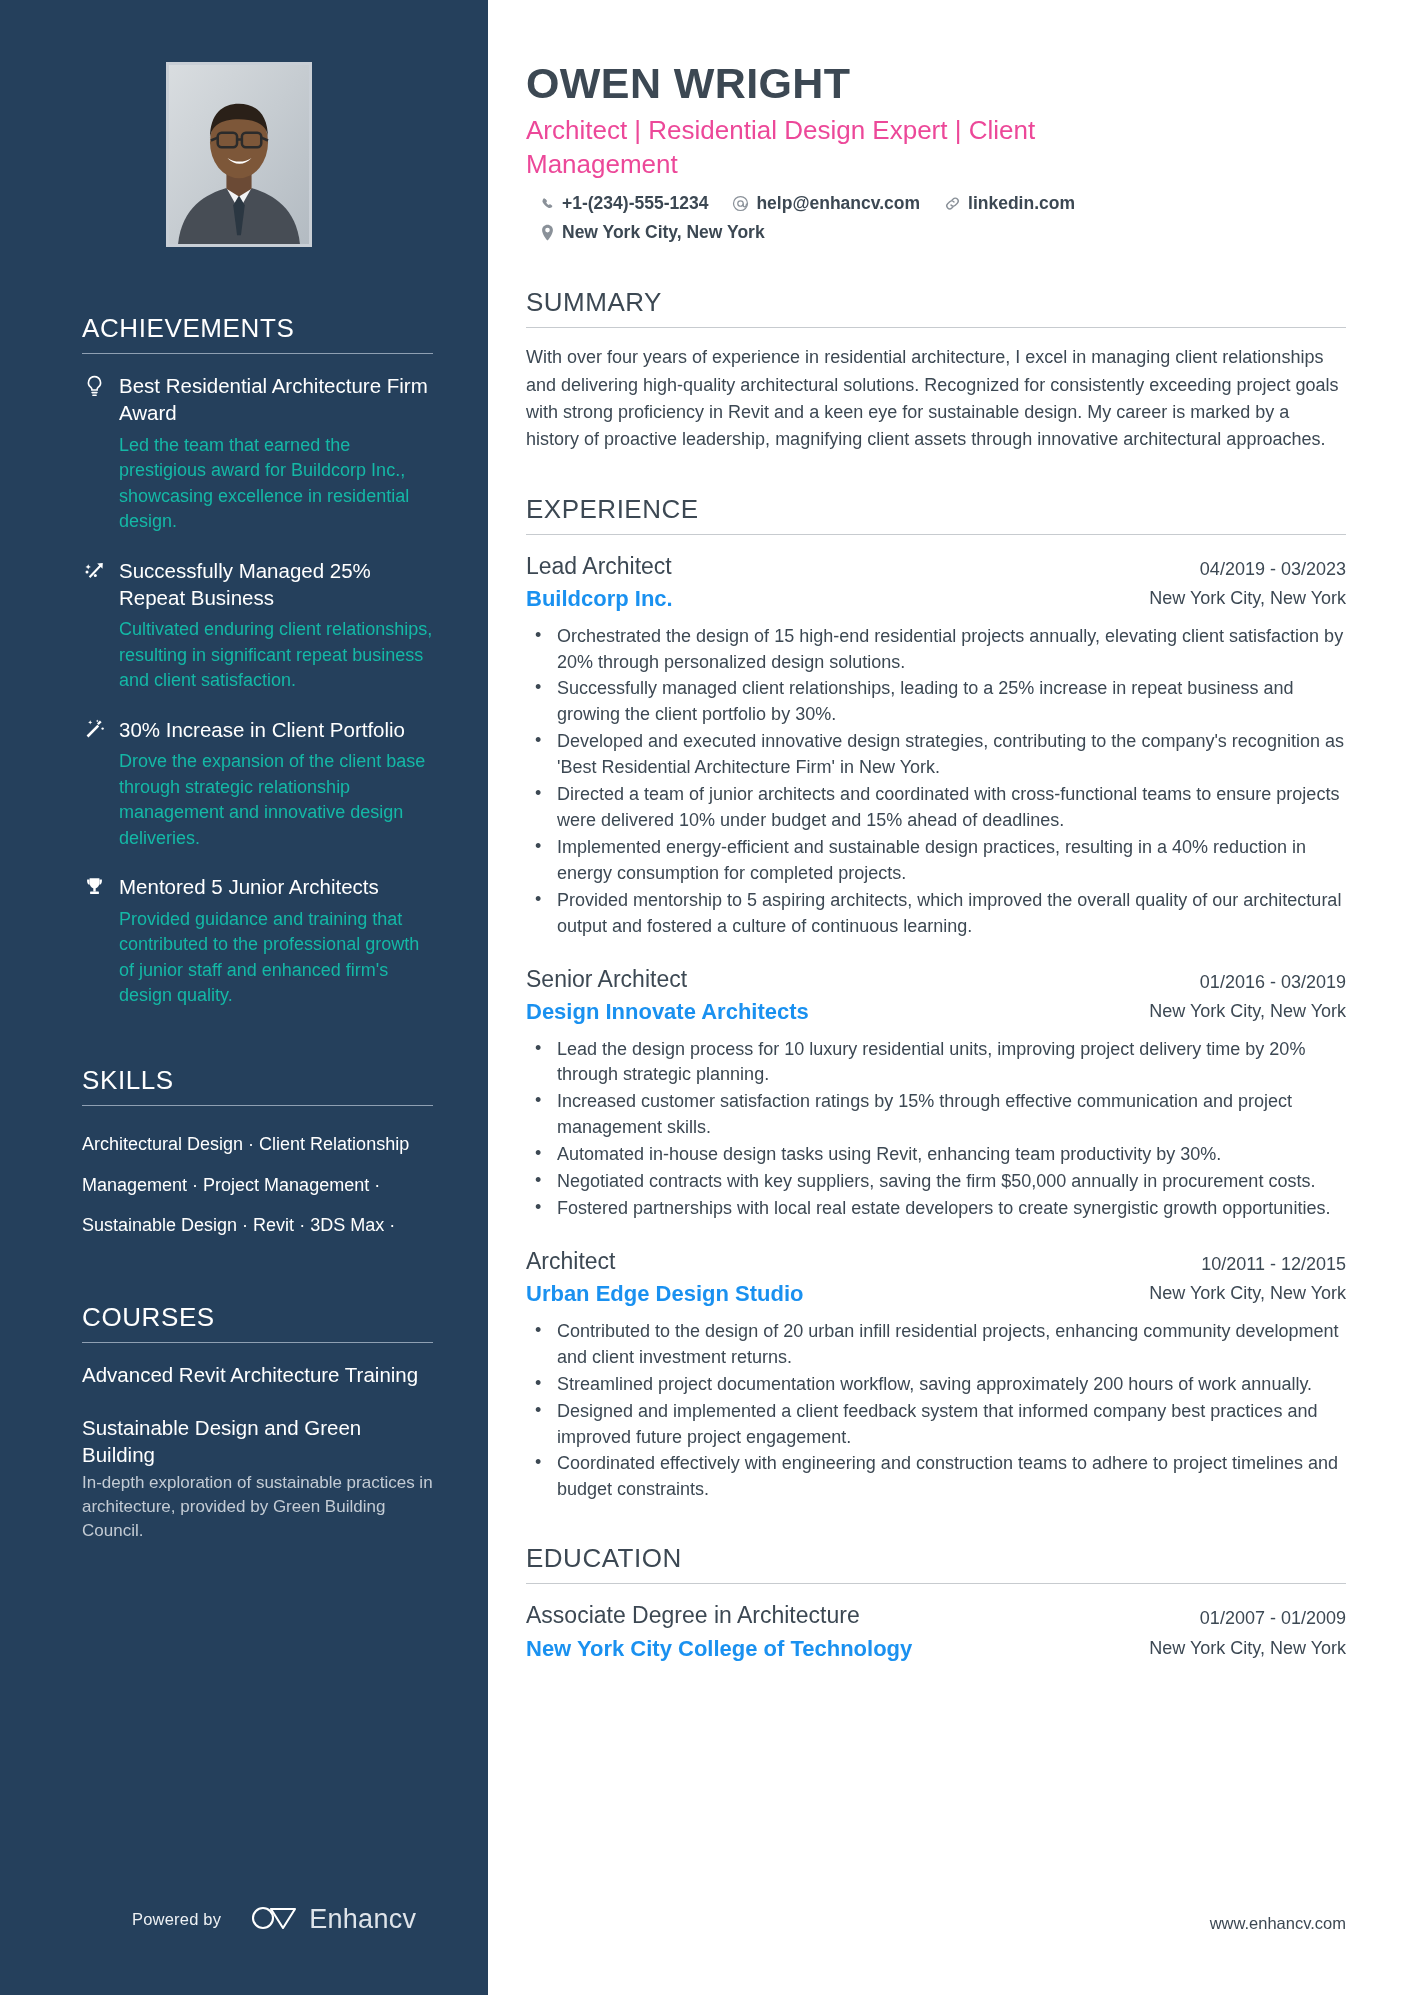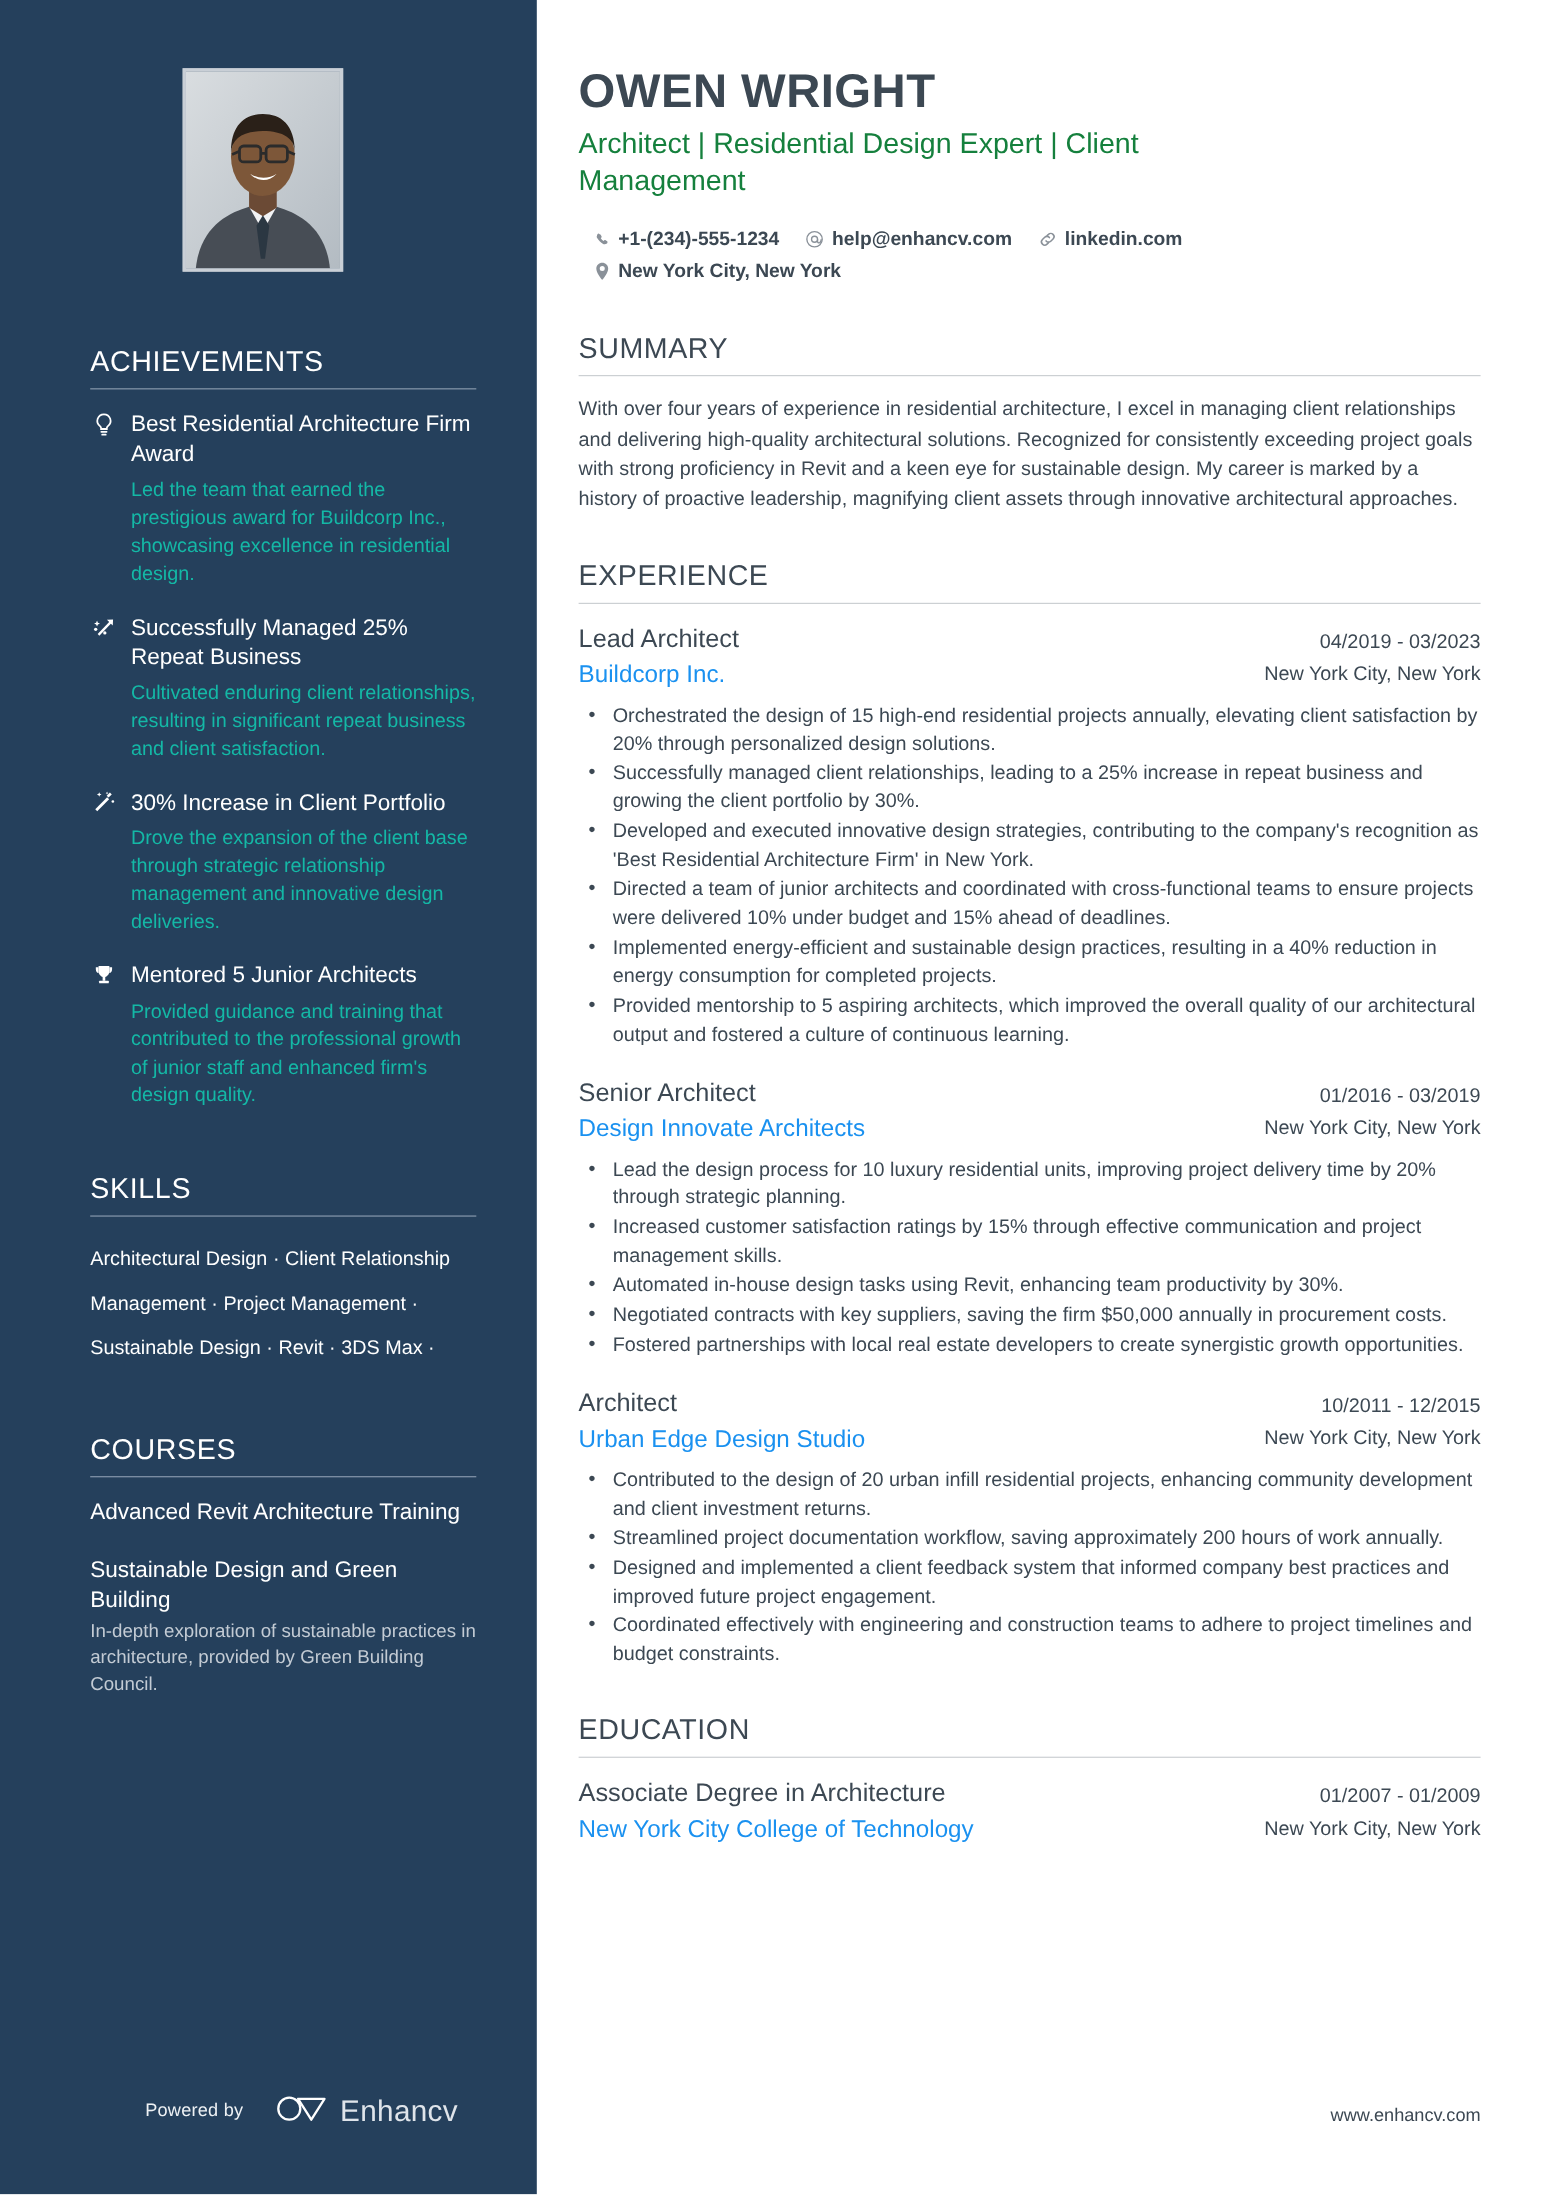--- a/index.html
+++ b/index.html
@@ -134,24 +134,24 @@
   .name {
     font-size: 43px;
     font-weight: bold;
     color: #3c4853;
     letter-spacing: 0.4px;
     line-height: 1.1;
     margin-bottom: 6px;
   }
   .headline {
     font-size: 26px;
-    color: #15803d;
+    color: #ec4899;
     line-height: 1.31;
     font-weight: 400;
-    margin-bottom: 22px;
+    margin-bottom: 8px;
     max-width: 660px;
   }
   .contacts {
     font-size: 17.5px;
     color: #3c4853;
     line-height: 1.65;
     margin-left: 14px;
     font-weight: bold;
   }
   .contact-row { display: flex; flex-wrap: wrap; align-items: center; }
@@ -198,20 +198,21 @@
   .entry-title {
     font-size: 23px;
     color: #3c4853;
     line-height: 1.32;
   }
   .entry-org {
     font-size: 22px;
     color: #1a91f0;
     line-height: 1.35;
     margin-top: 3px;
+    font-weight: bold;
   }
   .entry-date {
     font-size: 18px;
     color: #3c4853;
     line-height: 1.35;
     padding-top: 6px;
   }
   .entry-loc {
     font-size: 18px;
     color: #3c4853;

